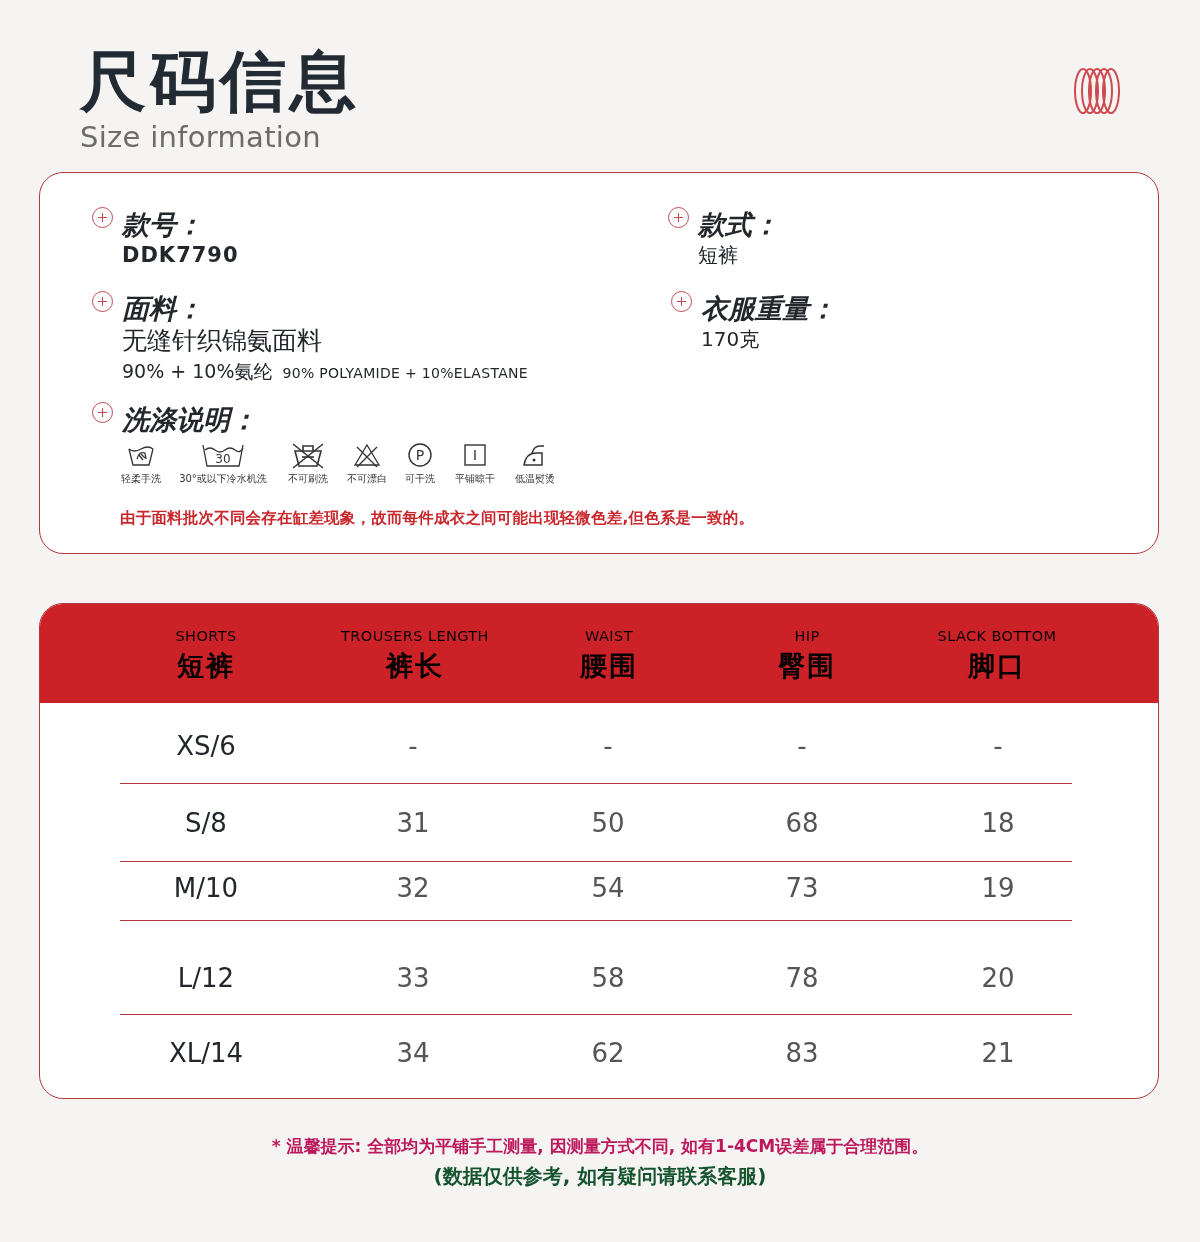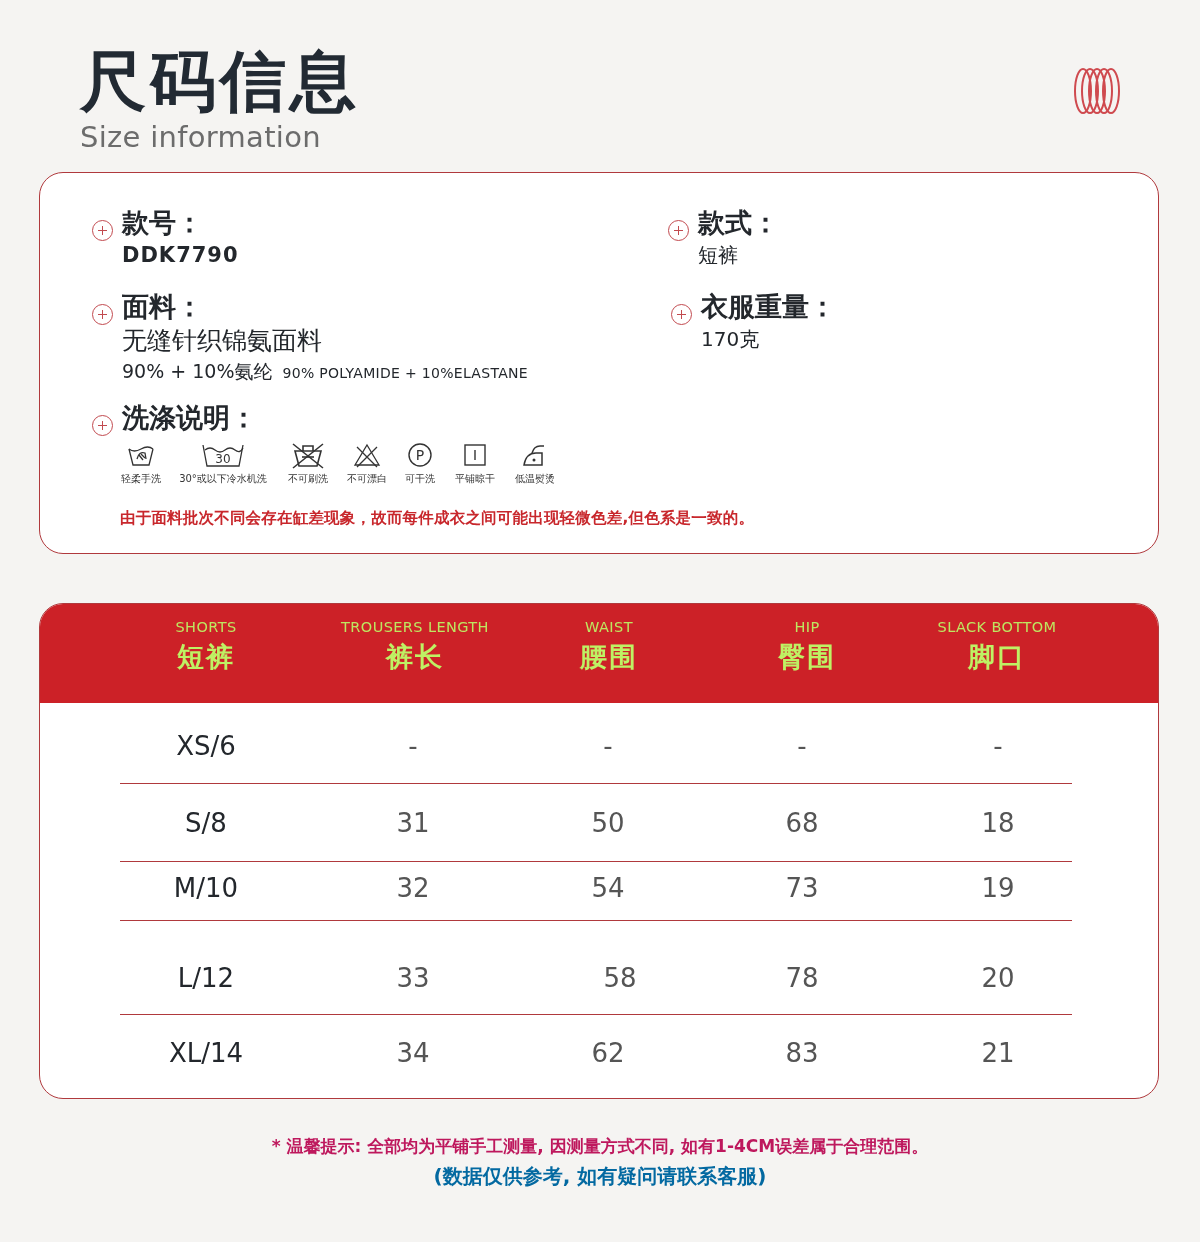--- a/index.html
+++ b/index.html
@@ -5,52 +5,52 @@
     * { box-sizing: border-box; margin: 0; padding: 0; }
     html, body { width: 1200px; height: 1242px; background: #f5f4f2; overflow: hidden; }
     body { position: relative; font-family: "DejaVu Sans", "Liberation Sans", sans-serif; color: #23272c; }
 
     .title-cn { position: absolute; left: 80px; top: 44px; font-size: 66px; font-weight: bold; letter-spacing: 4px; color: #222a33; line-height: 76px; font-family: "DejaVu Sans", sans-serif; }
     .title-en { position: absolute; left: 80px; top: 120px; font-size: 29px; color: #6c6c6c; font-family: "DejaVu Sans", sans-serif; font-weight: normal; letter-spacing: 0.3px; }
     .coil { position: absolute; left: 1072px; top: 66px; width: 52px; height: 50px; }
 
     .info-card { position: absolute; left: 39px; top: 172px; width: 1120px; height: 382px; background: #fff; border: 1.5px solid #b0393d; border-radius: 24px; }
     .info-item { position: absolute; }
-    .info-item .head { display: flex; align-items: flex-end; height: 34px; }
+    .info-item .head { display: flex; align-items: flex-start; height: 34px; font-style: italic; }
     .plus { width: 21px; height: 21px; border: 1.3px solid #c24a4f; border-radius: 50%; position: relative; margin-right: 9px; flex: none; }
     .plus::before, .plus::after { content: ""; position: absolute; background: #c24a4f; }
     .plus::before { left: 5px; right: 5px; top: 9px; height: 1.3px; }
     .plus::after { top: 5px; bottom: 5px; left: 9px; width: 1.3px; }
     .label { font-size: 27px; font-weight: bold; color: #23272c; }
     .value { margin-left: 30px; font-size: 20px; color: #23272c; line-height: 28px; }
     .value.bold { font-weight: bold; font-size: 21px; letter-spacing: 1px; }
     .value.big { font-size: 25px; line-height: 32px; }
     .value .pct { font-size: 19px; }
     .value .en { font-size: 14px; margin-left: 10px; letter-spacing: 0.3px; }
 
     .care { position: absolute; left: 114px; top: 441px; display: flex; }
     .care-item { display: flex; flex-direction: column; align-items: center; margin-right: 0; }
     .care-item svg { height: 28px; }
     .care-item span { font-size: 10px; color: #333; margin-top: 3px; white-space: nowrap; }
 
     .warn { position: absolute; left: 120px; top: 508px; font-size: 15.5px; font-weight: bold; color: #c8272c; letter-spacing: 0.2px; }
 
     .size-card { position: absolute; left: 39px; top: 603px; width: 1120px; height: 496px; background: #fff; border: 1.5px solid #b0393d; border-radius: 24px; overflow: hidden; }
     .size-head { position: absolute; left: 0; top: 0; width: 100%; height: 99px; background: #cc2127; }
-    .hcol { position: absolute; top: 15px; text-align: center; color: #bef264; transform: translateX(-50%); }
+    .hcol { position: absolute; top: 24px; text-align: center; color: #000000; transform: translateX(-50%); }
     .hcol .en { font-size: 14.5px; letter-spacing: 0.4px; font-family: "DejaVu Sans", sans-serif; opacity: 0.95; white-space: nowrap; }
     .hcol .cn { font-size: 27px; font-weight: bold; margin-top: 4px; letter-spacing: 2px; }
 
     .row { position: absolute; left: 80px; width: 952px; height: 75px; }
     .row.lined { border-bottom: 1.5px solid #b0393d; }
     .cell { position: absolute; top: 50%; transform: translate(-50%, -50%); font-size: 26px; color: #555; font-family: "DejaVu Sans", sans-serif; white-space: nowrap; }
     .cell.size { color: #23272c; font-weight: normal; }
 
     .note1 { position: absolute; left: 0; width: 1200px; top: 1135px; text-align: center; font-size: 17px; font-weight: bold; color: #be185d; }
-    .note2 { position: absolute; left: 0; width: 1200px; top: 1163px; text-align: center; font-size: 20px; font-weight: bold; color: #0369a1; }
+    .note2 { position: absolute; left: 0; width: 1200px; top: 1163px; text-align: center; font-size: 20px; font-weight: bold; color: #14532d; }
   </style>
 </head>
 <body>
 
 <div class="title-cn">尺码信息</div>
 <div class="title-en">Size information</div>
 <svg class="coil" viewBox="0 0 52 50">
   <g fill="none" stroke="#cf4a4f" stroke-width="2">
     <ellipse cx="11" cy="25" rx="8" ry="22"></ellipse>
     <ellipse cx="18" cy="25" rx="8" ry="22"></ellipse>
@@ -210,21 +210,21 @@
   <div class="row lined" style="top:252px; height:65px;">
     <span class="cell size" style="left:86px;">M/10</span>
     <span class="cell" style="left:293px;">32</span>
     <span class="cell" style="left:488px;">54</span>
     <span class="cell" style="left:682px;">73</span>
     <span class="cell" style="left:878px;">19</span>
   </div>
   <div class="row lined" style="top:337px; height:74px;">
     <span class="cell size" style="left:86px;">L/12</span>
     <span class="cell" style="left:293px;">33</span>
-    <span class="cell" style="left:488px;margin-left:12px;">58</span>
+    <span class="cell" style="left:488px;">58</span>
     <span class="cell" style="left:682px;">78</span>
     <span class="cell" style="left:878px;">20</span>
   </div>
   <div class="row" style="top:412px; height:74px;">
     <span class="cell size" style="left:86px;">XL/14</span>
     <span class="cell" style="left:293px;">34</span>
     <span class="cell" style="left:488px;">62</span>
     <span class="cell" style="left:682px;">83</span>
     <span class="cell" style="left:878px;">21</span>
   </div>

